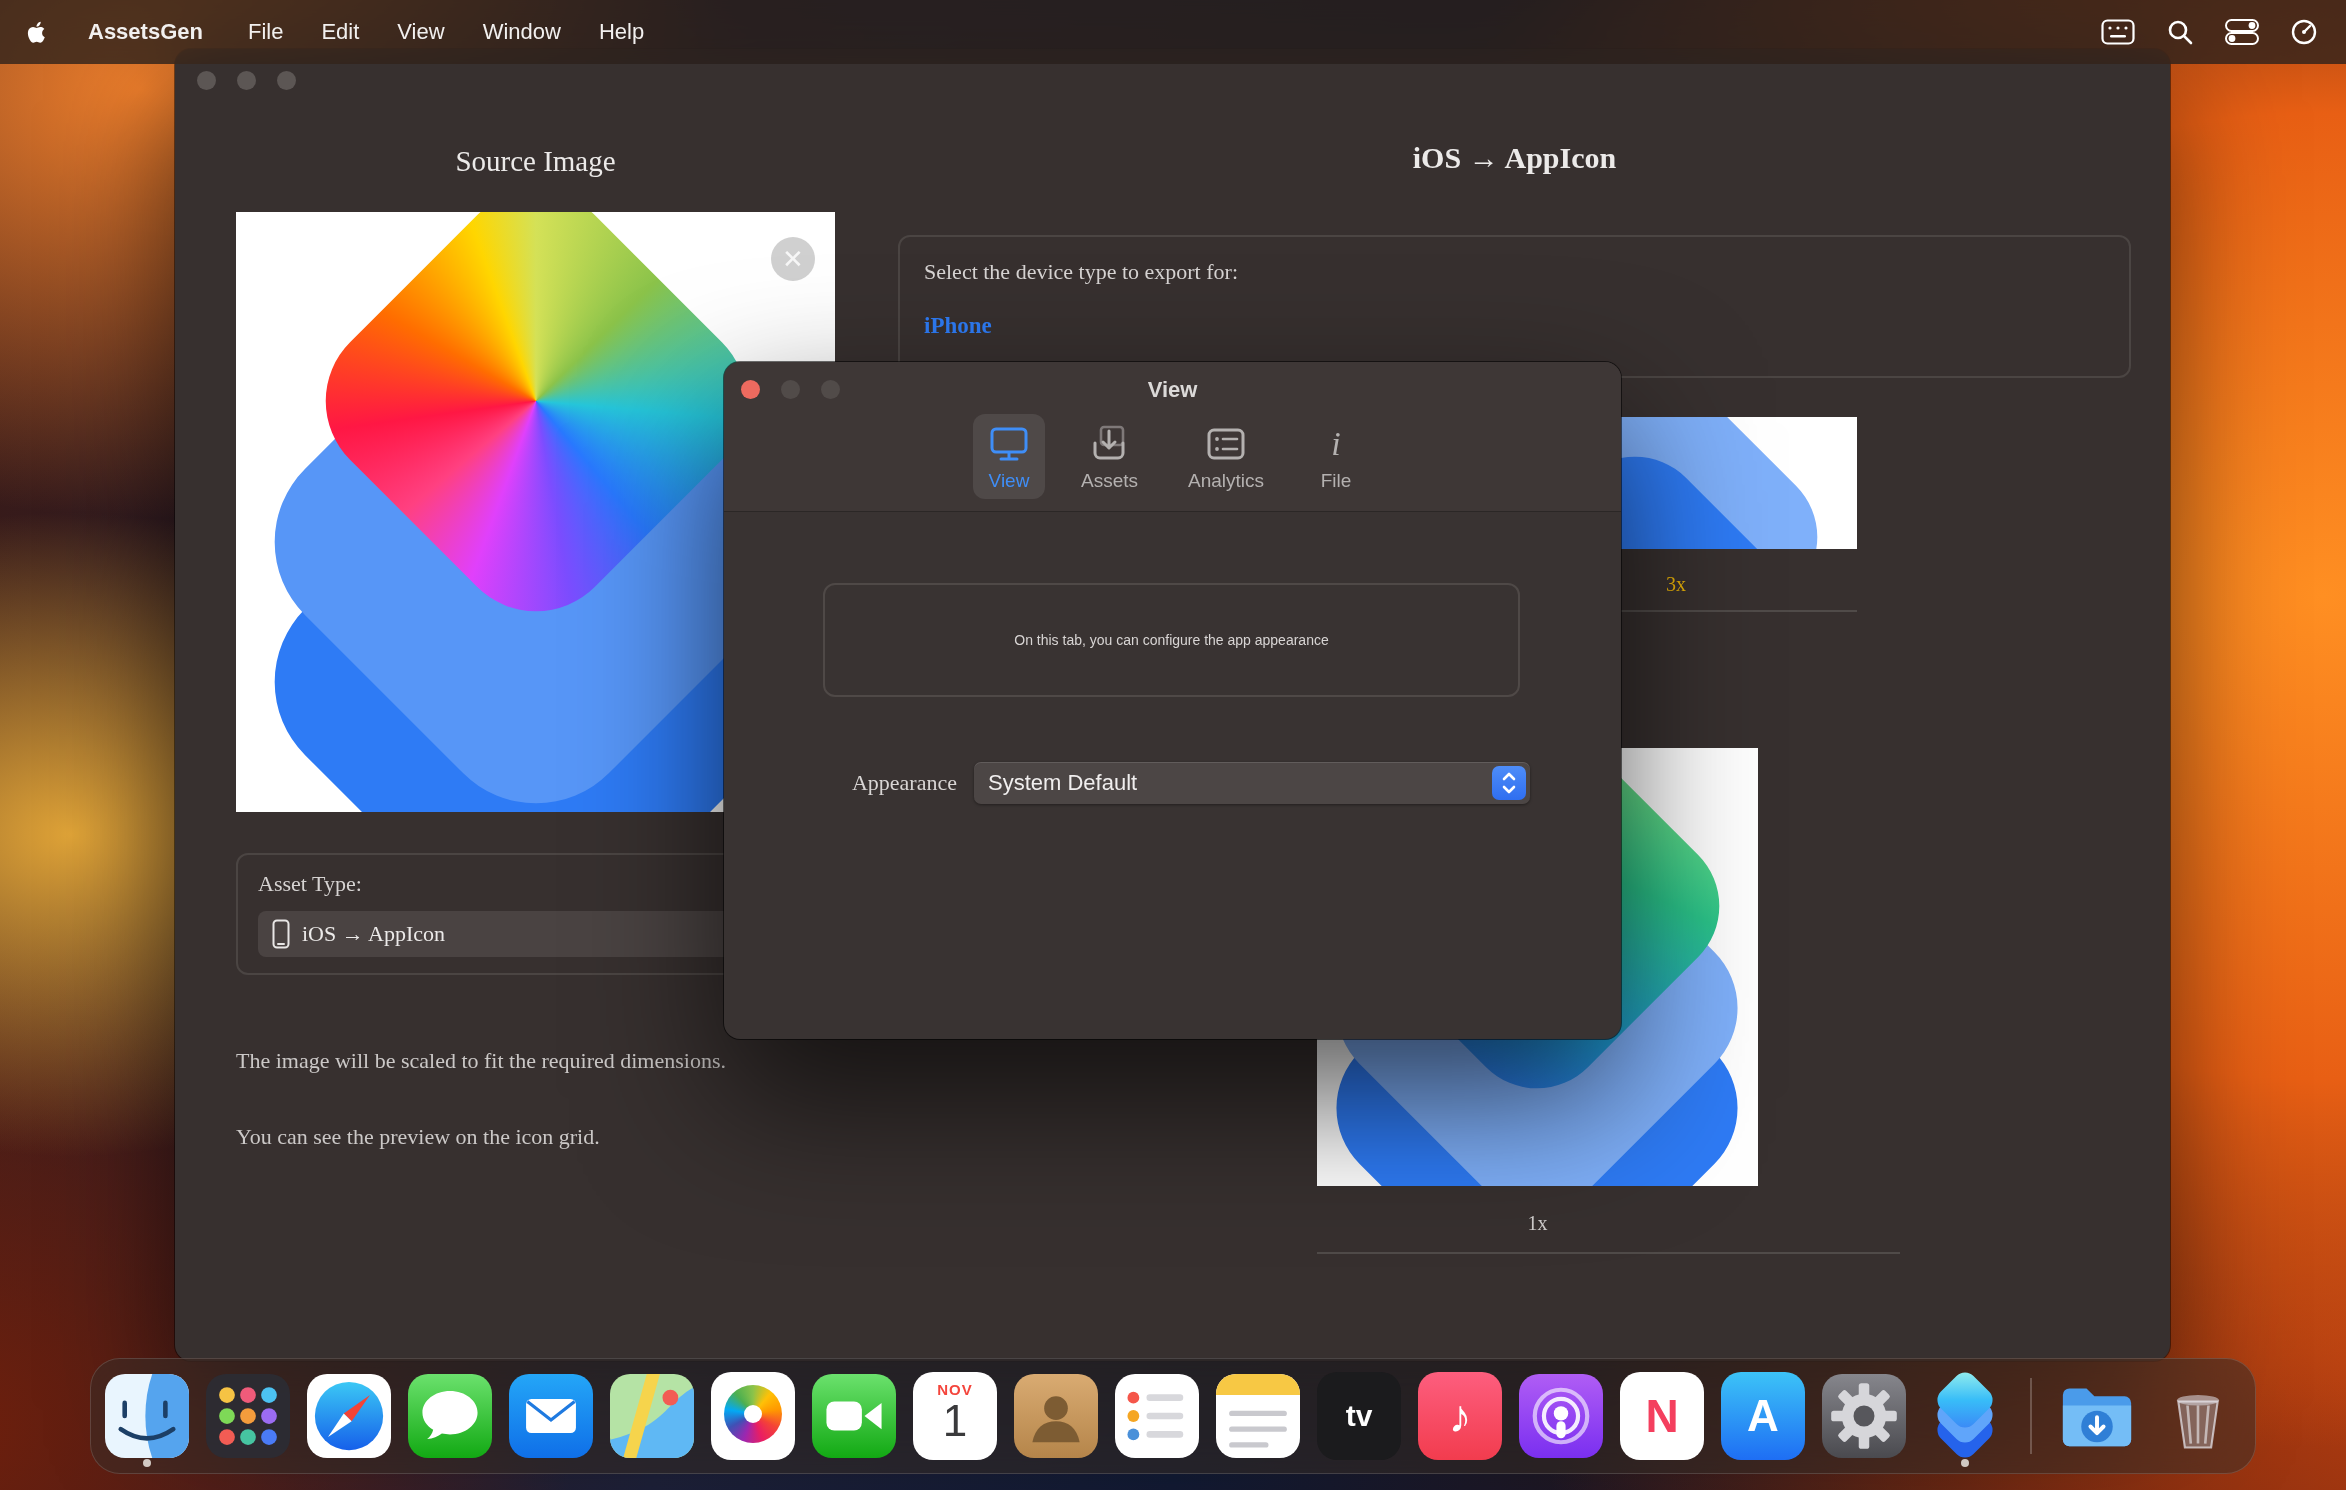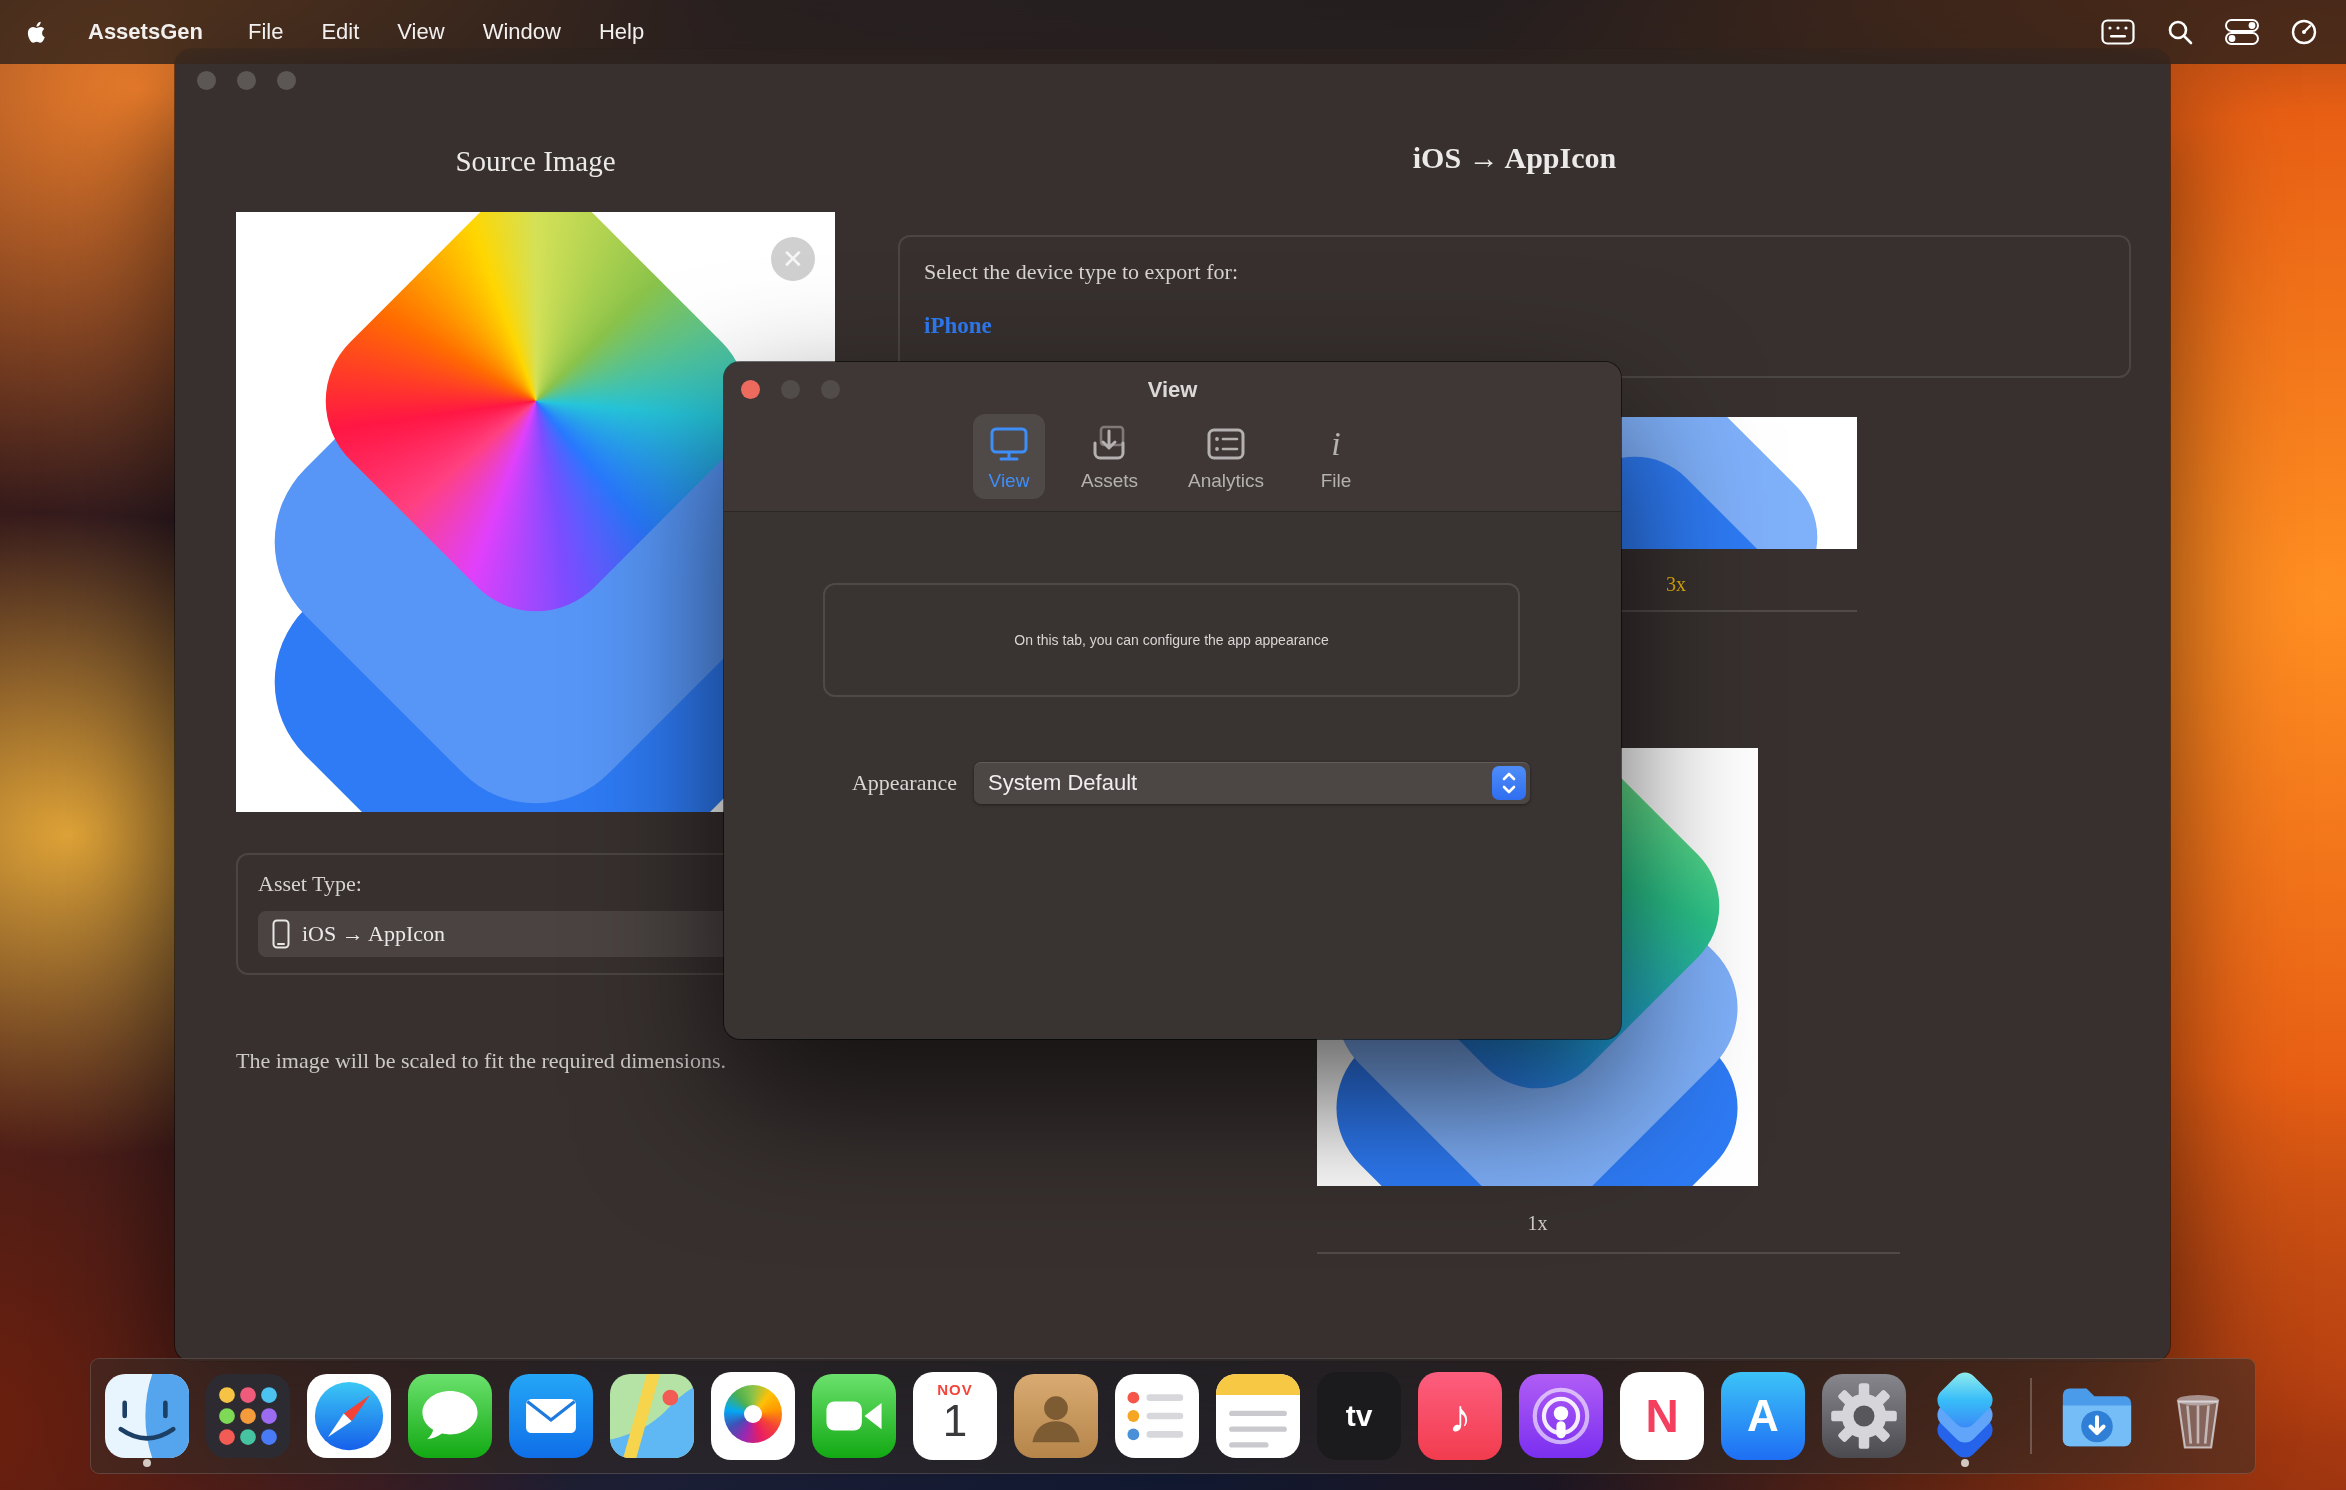--- a/index.html
+++ b/index.html
@@ -119,21 +119,21 @@
     font-size:22px; color:#d8d5d4; }
   .popup{ position:absolute; left:250px; top:400px; width:556px; height:42px;
     background:#4c4645; border-radius:7px; display:flex; align-items:center; padding-left:14px;
     color:#f0eeee; font-size:22px; box-shadow:inset 0 1px 0 rgba(255,255,255,.12), 0 1px 3px rgba(0,0,0,.4);
     cursor:pointer; }
   .stepper{ position:absolute; right:4px; top:4px; width:34px; height:34px; border-radius:7px;
     background:linear-gradient(#4e8df8,#2f6ef0); display:flex; align-items:center; justify-content:center; }
 
   
   .dock{ position:absolute; left:90px; top:1358px; width:2166px; height:116px;
-    background:rgba(56,46,40,.52); border:1px solid rgba(255,255,255,.14); border-radius:9px;
+    background:rgba(56,46,40,.52); border:1px solid rgba(255,255,255,.14); border-radius:30px;
     backdrop-filter:blur(40px); display:flex; align-items:center; padding:0 14px; gap:17px; z-index:50;}
   .ditem{ position:relative; flex:0 0 auto; width:84px; height:88px; display:flex;
     align-items:center; justify-content:center; cursor:pointer; }
   .dicon{ width:84px; height:84px; border-radius:20px; overflow:hidden; position:relative; }
   .dicon.noclip{ overflow:visible; border-radius:0; }
   .dock-dot{ position:absolute; bottom:-7px; left:38px; width:8px; height:8px; border-radius:50%;
     background:rgba(235,230,225,.85); }
   .dsep{ width:2px; height:76px; background:rgba(255,255,255,.22); margin:0 6px; flex:0 0 auto; }
 
   .cal{ background:#fff; width:100%; height:100%; text-align:center; }
@@ -227,20 +227,21 @@
         <svg width="18" height="30" viewBox="0 0 18 30">
             <rect x="1.5" y="1.5" width="15" height="27" rx="3.5" fill="none" stroke="#e8e6e5" stroke-width="2"></rect>
             <line x1="6" y1="25" x2="12" y2="25" stroke="#e8e6e5" stroke-width="2" stroke-linecap="round"></line>
           </svg>
         <span class="mono">iOS → AppIcon</span>
       </div>
     </div>
 
     <div class="notes mono">
       <p>The image will be scaled to fit the required dimensions.</p>
+      <p>You can see the preview on the icon grid.</p>
     </div>
 
     <div class="right-title mono">iOS → AppIcon</div>
 
     <div class="device-panel">
       <div class="device-prompt mono">Select the device type to export for:</div>
       <div class="device-tabs">
         <span class="dev-tab sel mono">iPhone</span>
         <span class="dev-tab mono">iPad</span>
         <span class="dev-tab mono">CarPlay</span>

